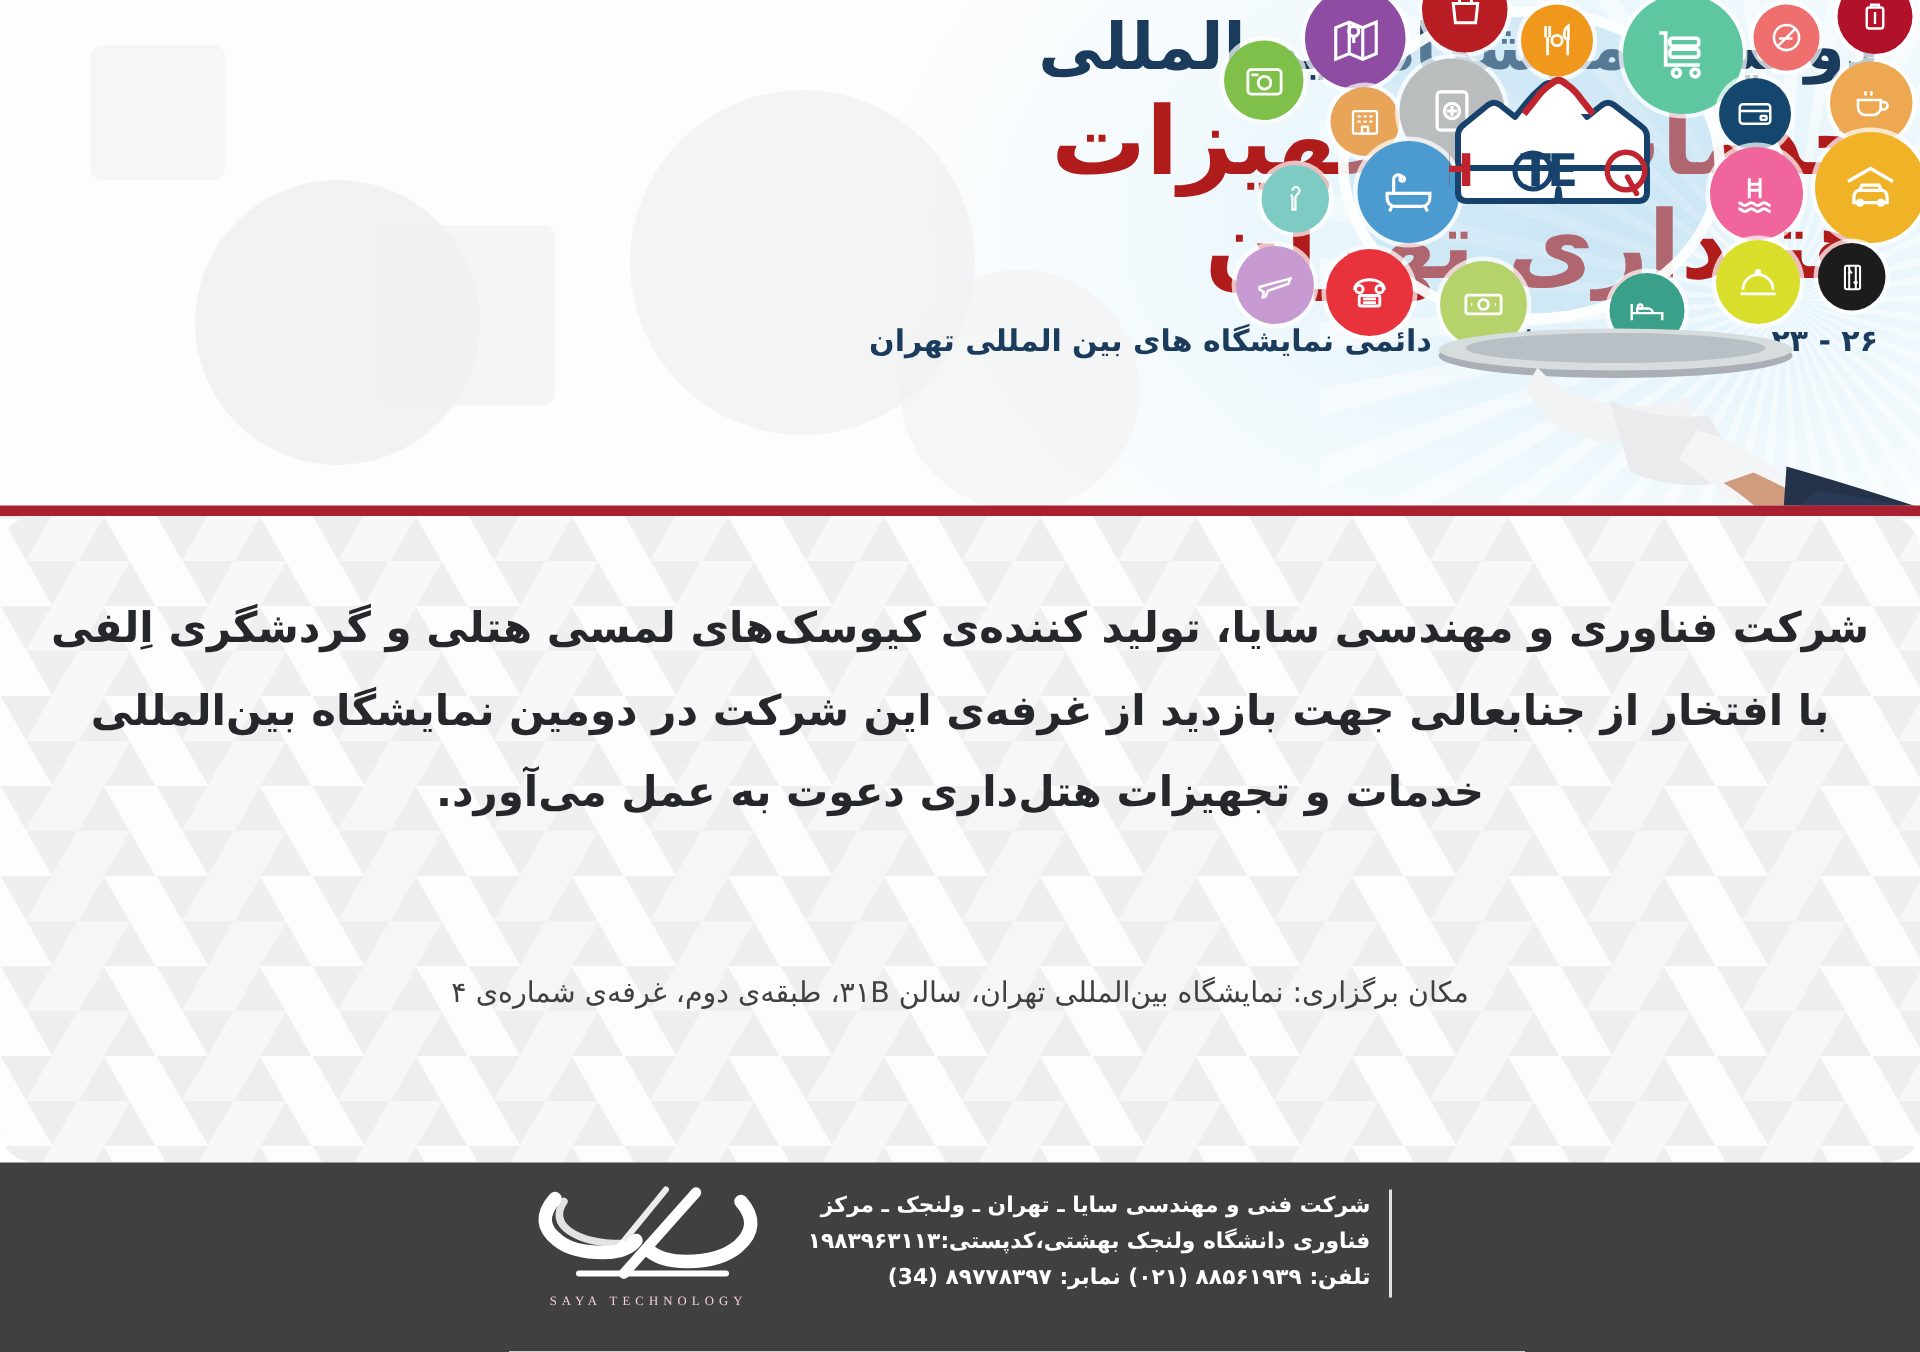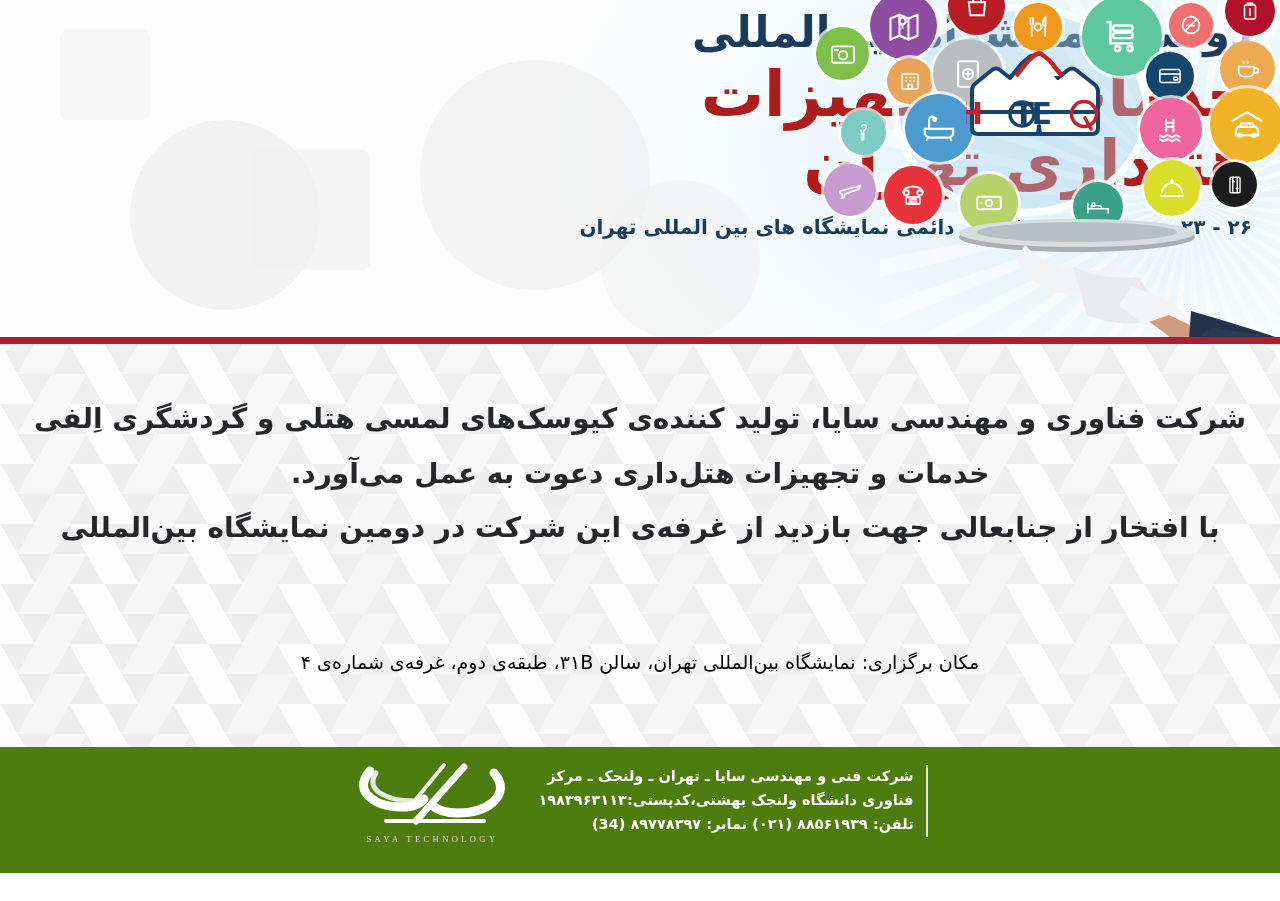--- a/index.html
+++ b/index.html
@@ -93,28 +93,28 @@
   }
   .bg-tint { position:absolute; inset:0; background:linear-gradient(180deg,#fafafa 0%,#f3f3f3 55%,#f6f6f6 100%); opacity:.55; }
 
   .body-inner { position:relative; z-index:2; padding-top:48px; text-align:center; }
   .invite-line {
     color:#26272b; font-weight:bold; font-size:28px; line-height:1.95;
     direction:rtl; white-space:nowrap; letter-spacing:-.2px;
   }
   .detail-block { margin-top:82px; }
   .detail-line {
-    color:#000000; font-size:19px; line-height:2.6;
+    color:#404040; font-size:19px; line-height:2.6;
     direction:rtl; white-space:nowrap; letter-spacing:-.1px;
   }
 
   
   .footer {
-    position:absolute; top:747px; left:0; width:1280px; height:126px;
-    background:#4d7c0f;
+    position:absolute; top:775px; left:0; width:1280px; height:126px;
+    background:#404040;
   }
   .footer-row {
     position:absolute; top:10px; left:0; width:1280px;
     display:flex; align-items:center; justify-content:center; gap:26px;
   }
   .f-contact {
     direction:rtl; text-align:right; color:#ffffff;
     border-right:2px solid rgba(255,255,255,.85);
     padding-right:12px;
   }
@@ -343,22 +343,22 @@
 
   <div class="divider"></div>
   <div class="divider-shadow"></div>
 
   <div class="body-area">
     <div class="bg-tint"></div>
     <div class="bg-pattern"></div>
 
     <div class="body-inner">
       <div class="invite-line">شرکت فناوری و مهندسی سایا، تولید کننده‌ی کیوسک‌های لمسی هتلی و گردشگری اِلفی</div>
+      <div class="invite-line">با افتخار از جنابعالی جهت بازدید از غرفه‌ی این شرکت در دومین نمایشگاه بین‌المللی</div>
       <div class="invite-line">خدمات و تجهیزات هتل‌داری دعوت به عمل می‌آورد.</div>
-      <div class="invite-line">با افتخار از جنابعالی جهت بازدید از غرفه‌ی این شرکت در دومین نمایشگاه بین‌المللی</div>
 
       <div class="detail-block">
         <div class="detail-line">مکان برگزاری: نمایشگاه بین‌المللی تهران، سالن ۳۱B، طبقه‌ی دوم، غرفه‌ی شماره‌ی ۴</div>
       </div>
     </div>
   </div>
 
   <div class="footer">
     <div class="footer-row">
       <div class="f-contact">

